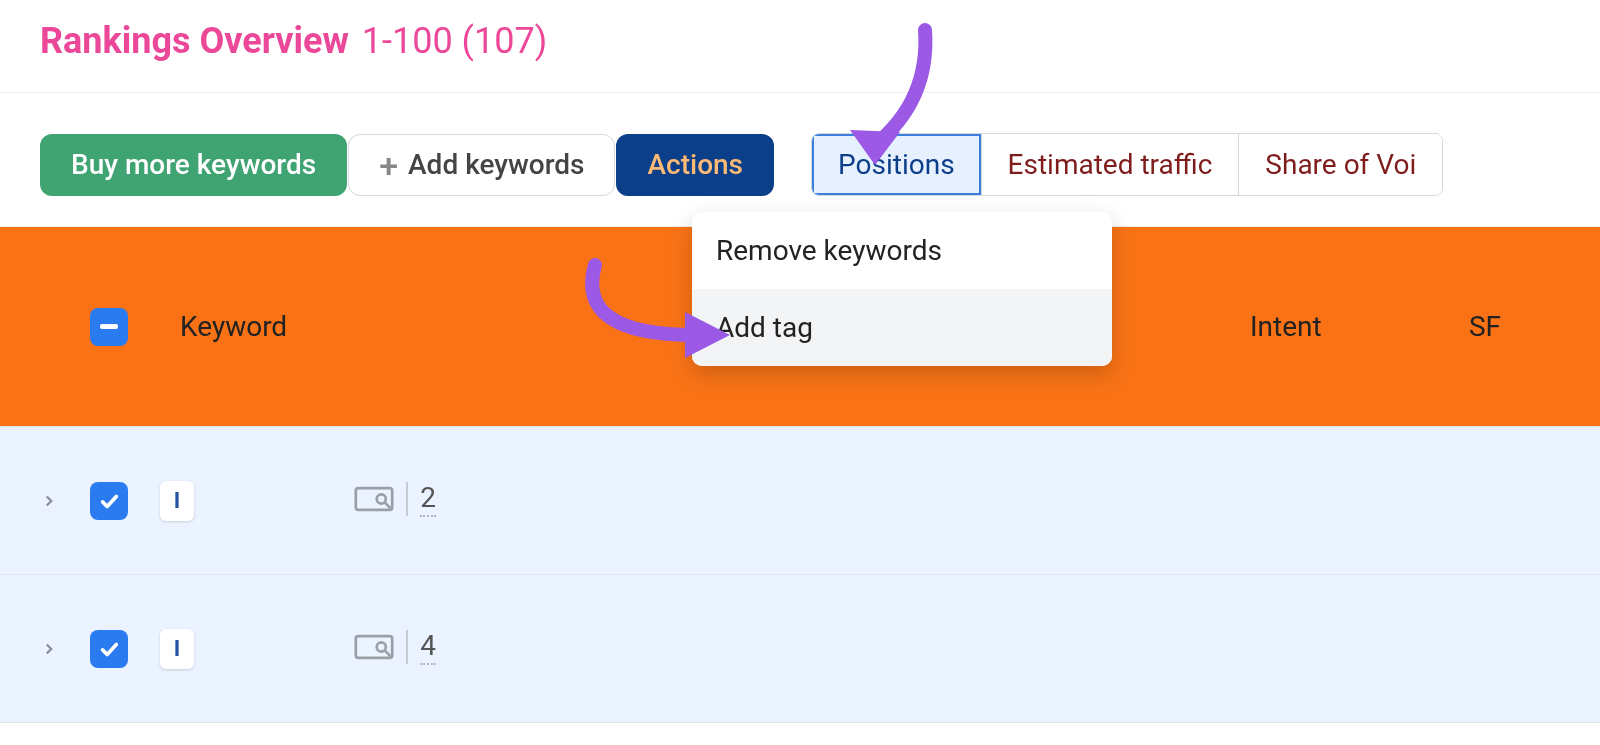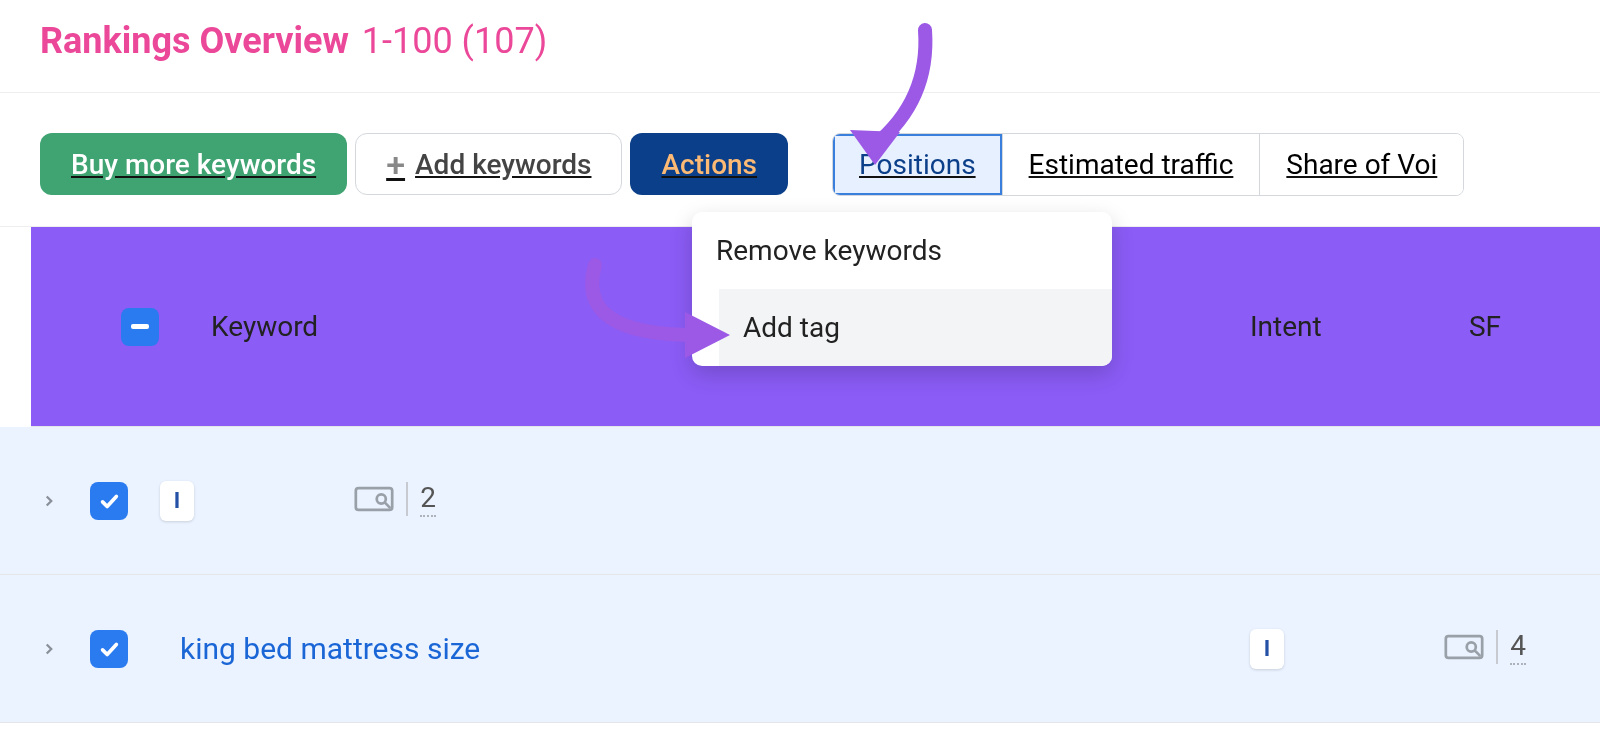--- a/index.html
+++ b/index.html
@@ -27,25 +27,25 @@
   .header .range {
     font-weight: 400;
     font-size: 36px;
     color: #ec4899;
     margin-left: 6px;
   }
 
   
   .toolbar {
     display: flex;
-    gap: 8px;
+    align-items: center;
+    gap: 1px;
     padding: 40px 40px 30px 40px;
     position: relative;
     border-bottom: 1px solid #eee;
-    text-decoration: underline;
   }
   .btn {
     display: inline-flex;
     align-items: center;
     justify-content: center;
     gap: 10px;
     height: 62px;
     padding: 0 30px;
     border-radius: 12px;
     font-size: 28px;
@@ -62,21 +62,21 @@
   .tabs {
     display: flex;
     border: 1px solid #d4d7dc;
     border-radius: 8px;
     overflow: hidden;
     margin-left: 36px;
   }
   .tab {
     padding: 14px 26px;
     font-size: 28px;
-    color: #000000;
+    color: #7f1d1d;
     cursor: pointer;
     background: #fff;
     border-right: 1px solid #d4d7dc;
     white-space: nowrap;
   }
   .tab:last-child { border-right: none; }
   .tab.active {
     background: #e7f0ff;
     color: #0c3f89;
     box-shadow: inset 0 0 0 2px #3b7fdc;
@@ -95,32 +95,30 @@
     z-index: 20;
   }
   .dropdown-item {
     padding: 22px 24px;
     font-size: 28px;
     color: #222;
     cursor: pointer;
   }
   .dropdown-item.hover {
     background: #f3f4f6;
-    margin-left: 27px;
   }
 
   
   .thead {
     display: flex;
     align-items: center;
-    background: #8b5cf6;
+    background: #f97316;
     height: 200px;
     padding: 0 40px;
     border-bottom: 1px solid #e3e5e8;
-    margin-left: 31px;
   }
   .col-expand { width: 50px; }
   .col-check { width: 70px; display:flex; align-items:center; justify-content:flex-start;}
   .col-keyword { flex: 1; padding-left: 20px; color:#222;}
   .col-intent { width: 160px; text-align: left; color:#222;}
   .col-sf { width: 150px; text-align: center; color:#222;}
 
   
   .trow {
     display: flex;
@@ -286,23 +284,20 @@
         </svg>
     </span>
   </div>
   <div class="col-check">
     <span class="cb checked">
       <svg viewBox="0 0 24 24" fill="none" stroke="#fff" stroke-width="4" stroke-linecap="round" stroke-linejoin="round">
           <polyline points="5 13 10 18 20 7"></polyline>
         </svg>
     </span>
   </div>
-  <div class="col-keyword">
-    <a href="#">king bed mattress size</a>
-  </div>
   <div class="col-intent">
     <span class="intent-badge">I</span>
   </div>
   <div class="col-sf">
     <span class="sf-cell">
       <svg class="sf-icon" viewBox="0 0 44 32" fill="none" stroke="#9aa0a8" stroke-width="3">
         <rect x="2" y="4" width="40" height="24" rx="3"></rect>
         <circle cx="30" cy="16" r="5"></circle>
         <line x1="34" y1="20" x2="40" y2="26"></line>
       </svg>

